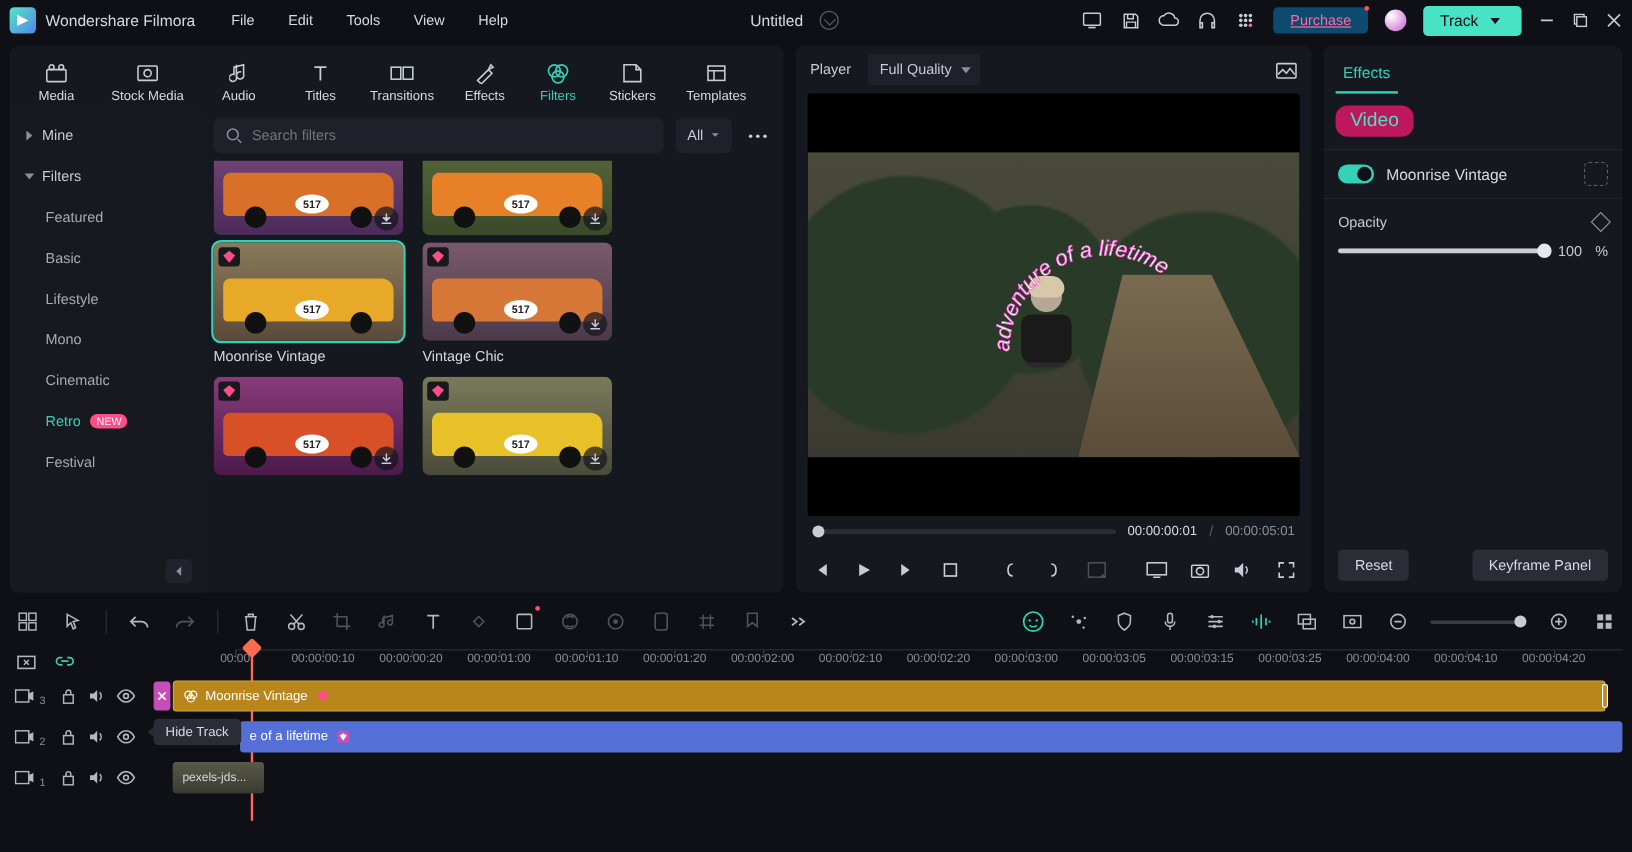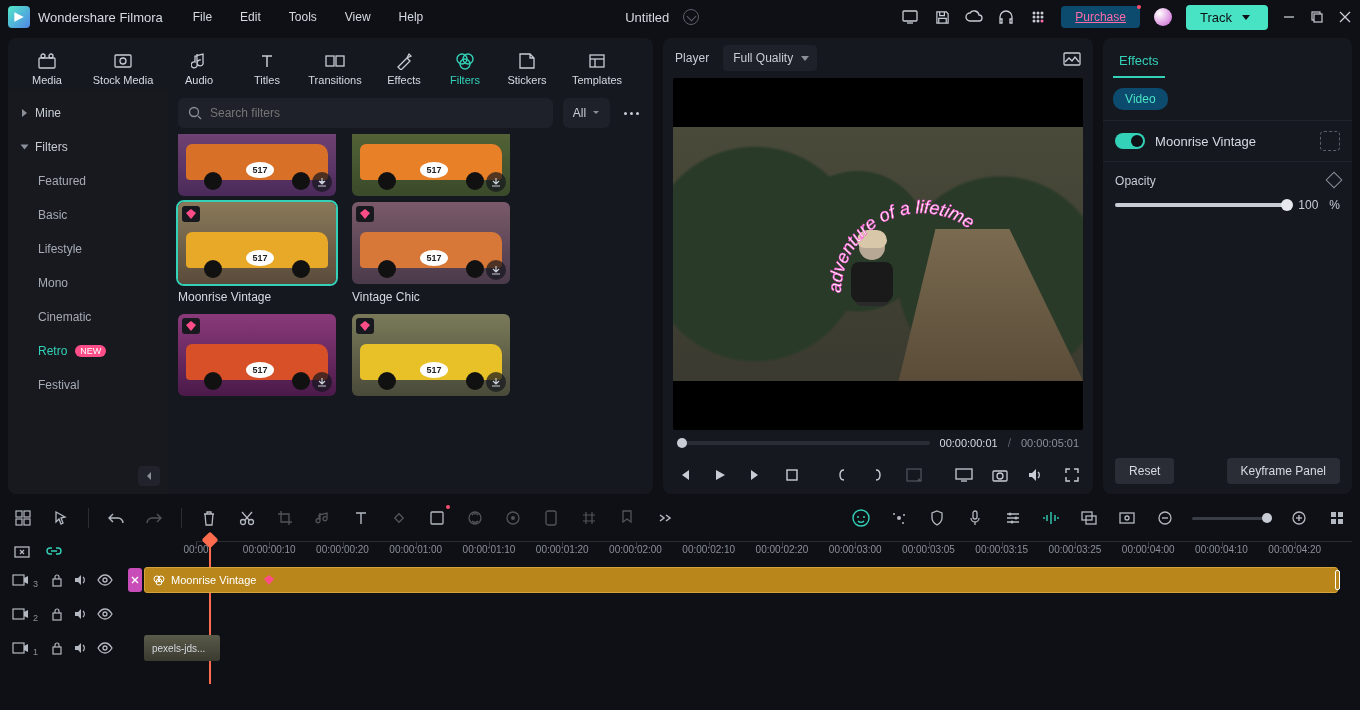--- a/index.html
+++ b/index.html
@@ -93,28 +93,28 @@
 .time-tot{color:#8a8f99;font-size:11px;}
 .transport{height:38px;display:flex;align-items:center;padding:0 10px;gap:14px;}
 .transport .tic{width:22px;height:22px;display:flex;align-items:center;justify-content:center;cursor:pointer;color:#c8ccd4;}
 .transport .spacer{flex:1;}
 
 
 .fxpanel { width:250px; display:flex; flex-direction:column;}
 .fx-tabs{height:40px;display:flex;align-items:flex-end;padding:0 10px;}
 .fx-tab{padding:8px 6px;color:#33d1b8;border-bottom:2px solid #33d1b8;cursor:pointer;font-size:13px;}
 .fx-sub{padding:10px;}
-.pill{display:inline-block;background:#0c4a6e;color:#48e3c4;padding:4px 12px;border-radius:10px;font-size:12px;cursor:pointer;}
+.pill{display:inline-block;background:#be185d;color:#48e3c4;padding:4px 12px;border-radius:10px;font-size:16px;cursor:pointer;}
 .fx-row{display:flex;align-items:center;padding:10px 12px;gap:10px;border-top:1px solid #20232b;border-bottom:1px solid #20232b;}
 .toggle{width:30px;height:16px;background:#33d1b8;border-radius:8px;position:relative;cursor:pointer;}
 .toggle::after{content:"";position:absolute;right:2px;top:2px;width:12px;height:12px;background:#0e1015;border-radius:50%;}
 .fx-name{flex:1;color:#d6dae2;font-size:13px;}
 .reset-ic{width:20px;height:20px;border:1px dashed #5a5f6a;border-radius:4px;cursor:pointer;}
 .fx-prop{padding:12px;}
-.prop-head{display:flex;align-items:flex-start;justify-content:space-between;margin-bottom:10px;}
+.prop-head{display:flex;align-items:center;justify-content:space-between;margin-bottom:10px;}
 .kf-dia{width:12px;height:12px;transform:rotate(45deg);border:1.5px solid #8a8f99;cursor:pointer;}
 .slider-row{display:flex;align-items:center;}
 .slider{flex:1;height:4px;background:#3a3d45;border-radius:2px;position:relative;}
 .slider-fill{position:absolute;left:0;top:0;bottom:0;width:100%;background:#c8ccd4;border-radius:2px;}
 .slider-knob{position:absolute;right:-6px;top:-4px;width:12px;height:12px;background:#e6e8ee;border-radius:50%;}
 .val-box{width:42px;text-align:center;}
 .fx-buttons{margin-top:auto;display:flex;justify-content:space-between;padding:10px 12px;}
 .btn-dark{background:#2a2d35;color:#d6dae2;padding:6px 14px;border-radius:4px;cursor:pointer;font-size:12px;}
 
 
@@ -937,20 +937,30 @@
               <path fill="none" stroke="#b4b8c0" stroke-width="1.2" d="M9 3a4 4 0 010 6"></path>
             </svg>
           </div>
         <div class="th-ic">
             <svg width="16" height="12" viewBox="0 0 16 12">
               <path fill="none" stroke="#b4b8c0" stroke-width="1.3" d="M1 6s3-5 7-5 7 5 7 5-3 5-7 5-7-5-7-5z"></path>
               <circle cx="8" cy="6" r="2" fill="none" stroke="#b4b8c0" stroke-width="1.3"></circle>
             </svg>
           </div>
       </div>
+      <div class="track-body">
+        <div class="tooltip">Hide Track</div>
+        <div class="clip clip-title" style="margin-left:72px;">
+          <span>e of a lifetime</span>
+          <svg class="gem-s" viewBox="0 0 12 12">
+              <rect x="1" y="1" width="10" height="10" rx="2" fill="#c94db8"></rect>
+              <path fill="#fff" d="M6 3l3 2-3 4-3-4z"></path>
+            </svg>
+        </div>
+      </div>
     </div>
     <div class="track">
       <div class="track-head">
         <div class="th-ic">
             <svg width="16" height="12" viewBox="0 0 16 12">
               <rect x="1" y="1" width="11" height="10" fill="none" stroke="#b4b8c0" stroke-width="1.2"></rect>
               <path fill="#b4b8c0" d="M12 4l4-2v8l-4-2z"></path>
             </svg>
           </div>
           <span class="track-num">1</span>

